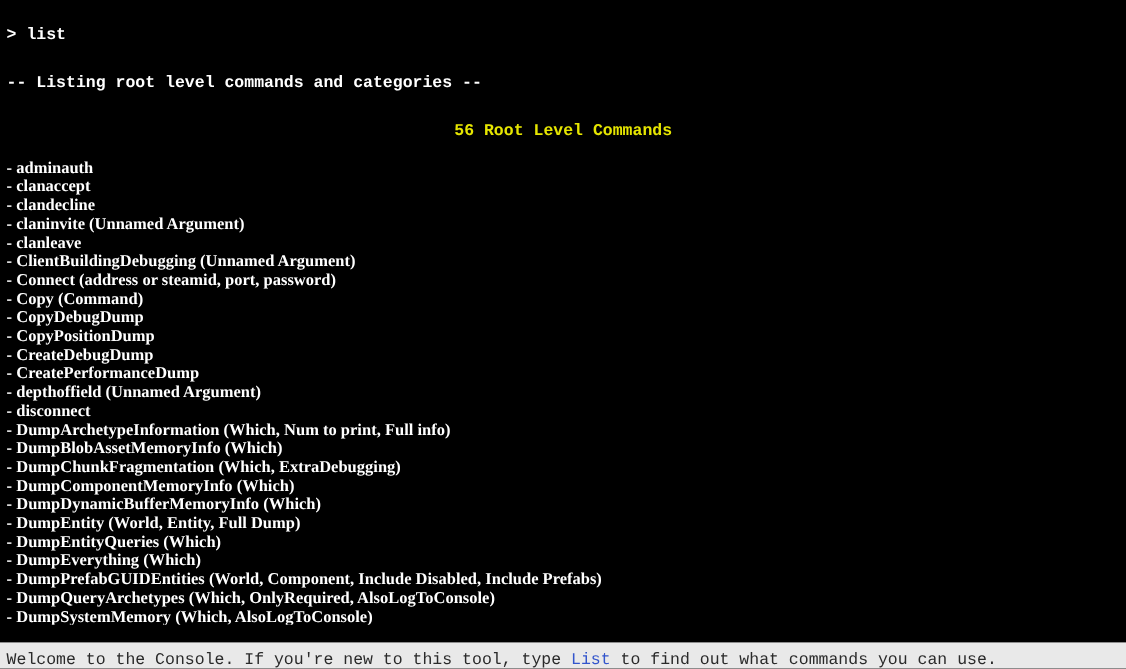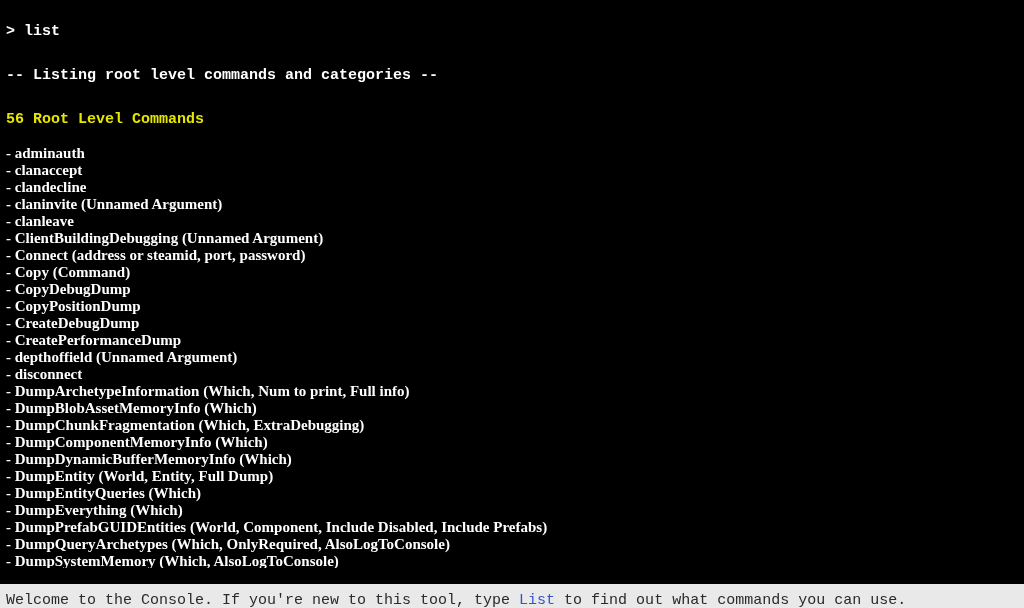--- a/index.html
+++ b/index.html
@@ -20,21 +20,21 @@
     top: 0;
     left: 0;
     right: 0;
     bottom: 40px;
     padding: 6px 6px 12px 6px;
     white-space: pre;
     overflow: hidden;
   }
   .prompt-line { color: #fff; }
   .listing-line { color: #fff; margin-top: 10px; }
-  .header-line { color: #e6e600; margin-top: 10px; }
+  .header-line { color: #e6e600; margin-top: 10px; text-align: center; }
   .cmd-line { color: #fff; font-family: Liberation Serif, serif; }
   .footer {
     position: absolute;
     left: 0;
     right: 0;
     bottom: 0;
     height: 24px;
     background: #e9e9e9;
     color: #2a2a2a;
     padding: 8px 6px 0 6px;

